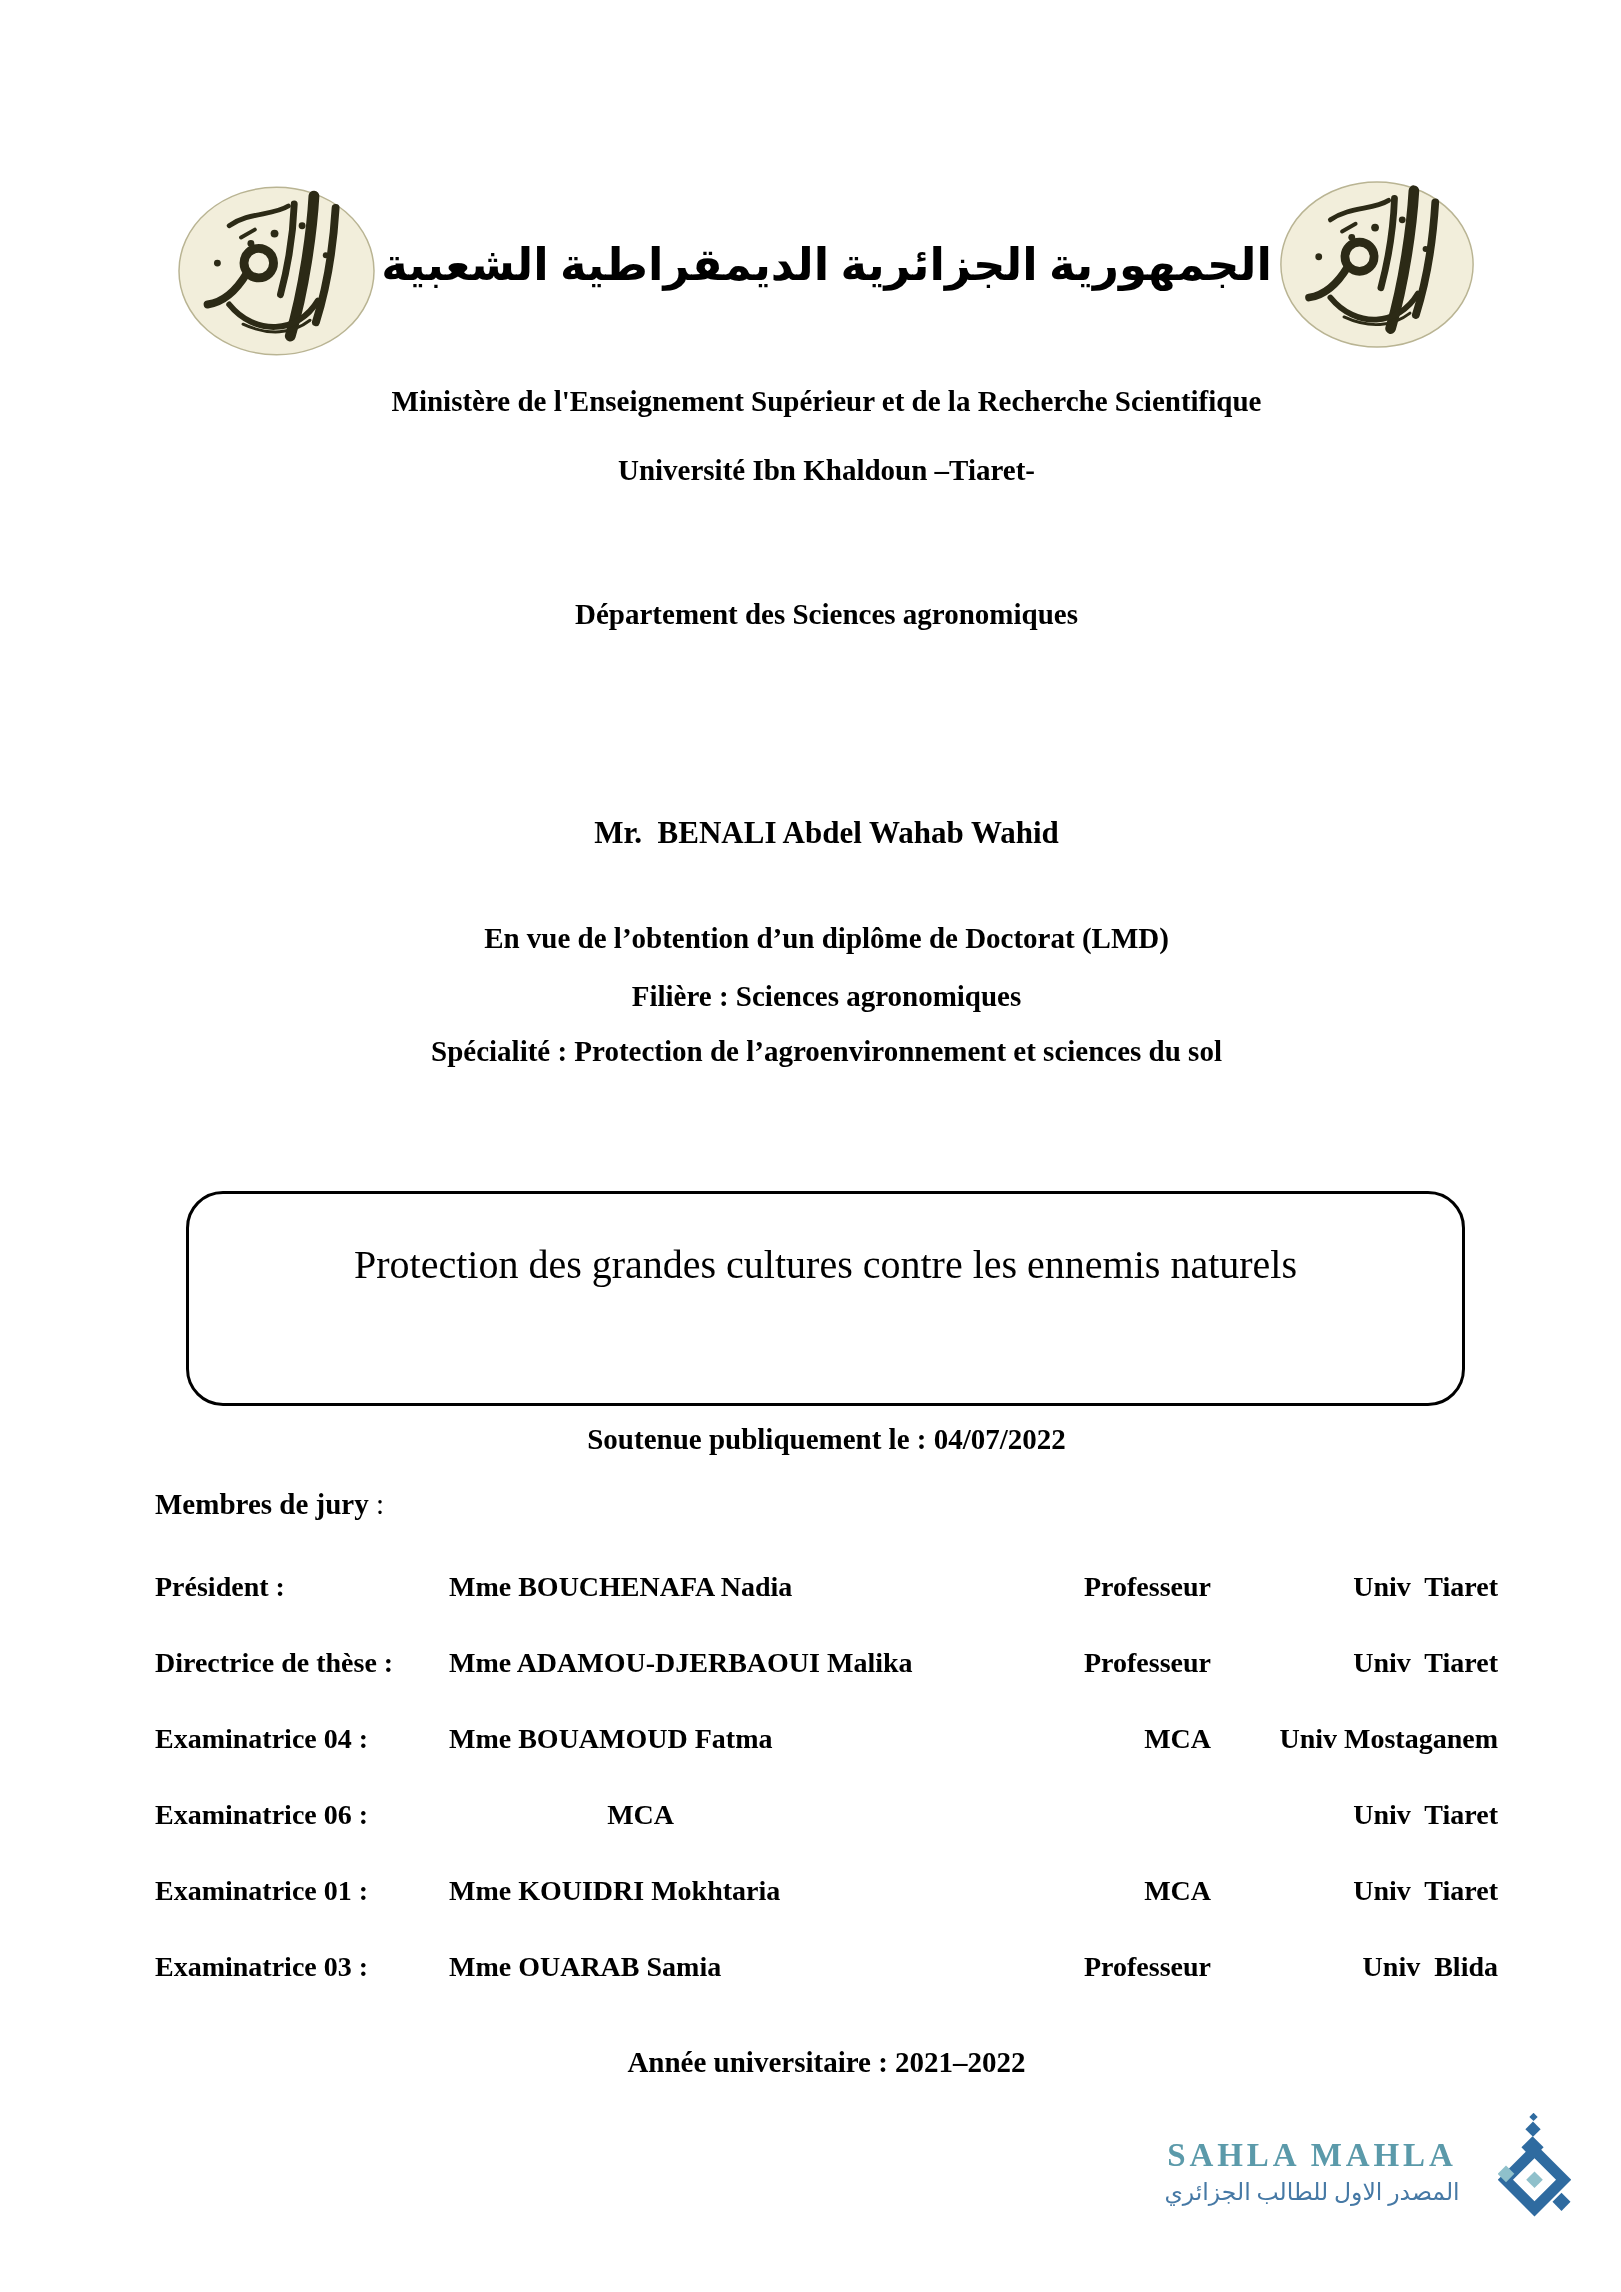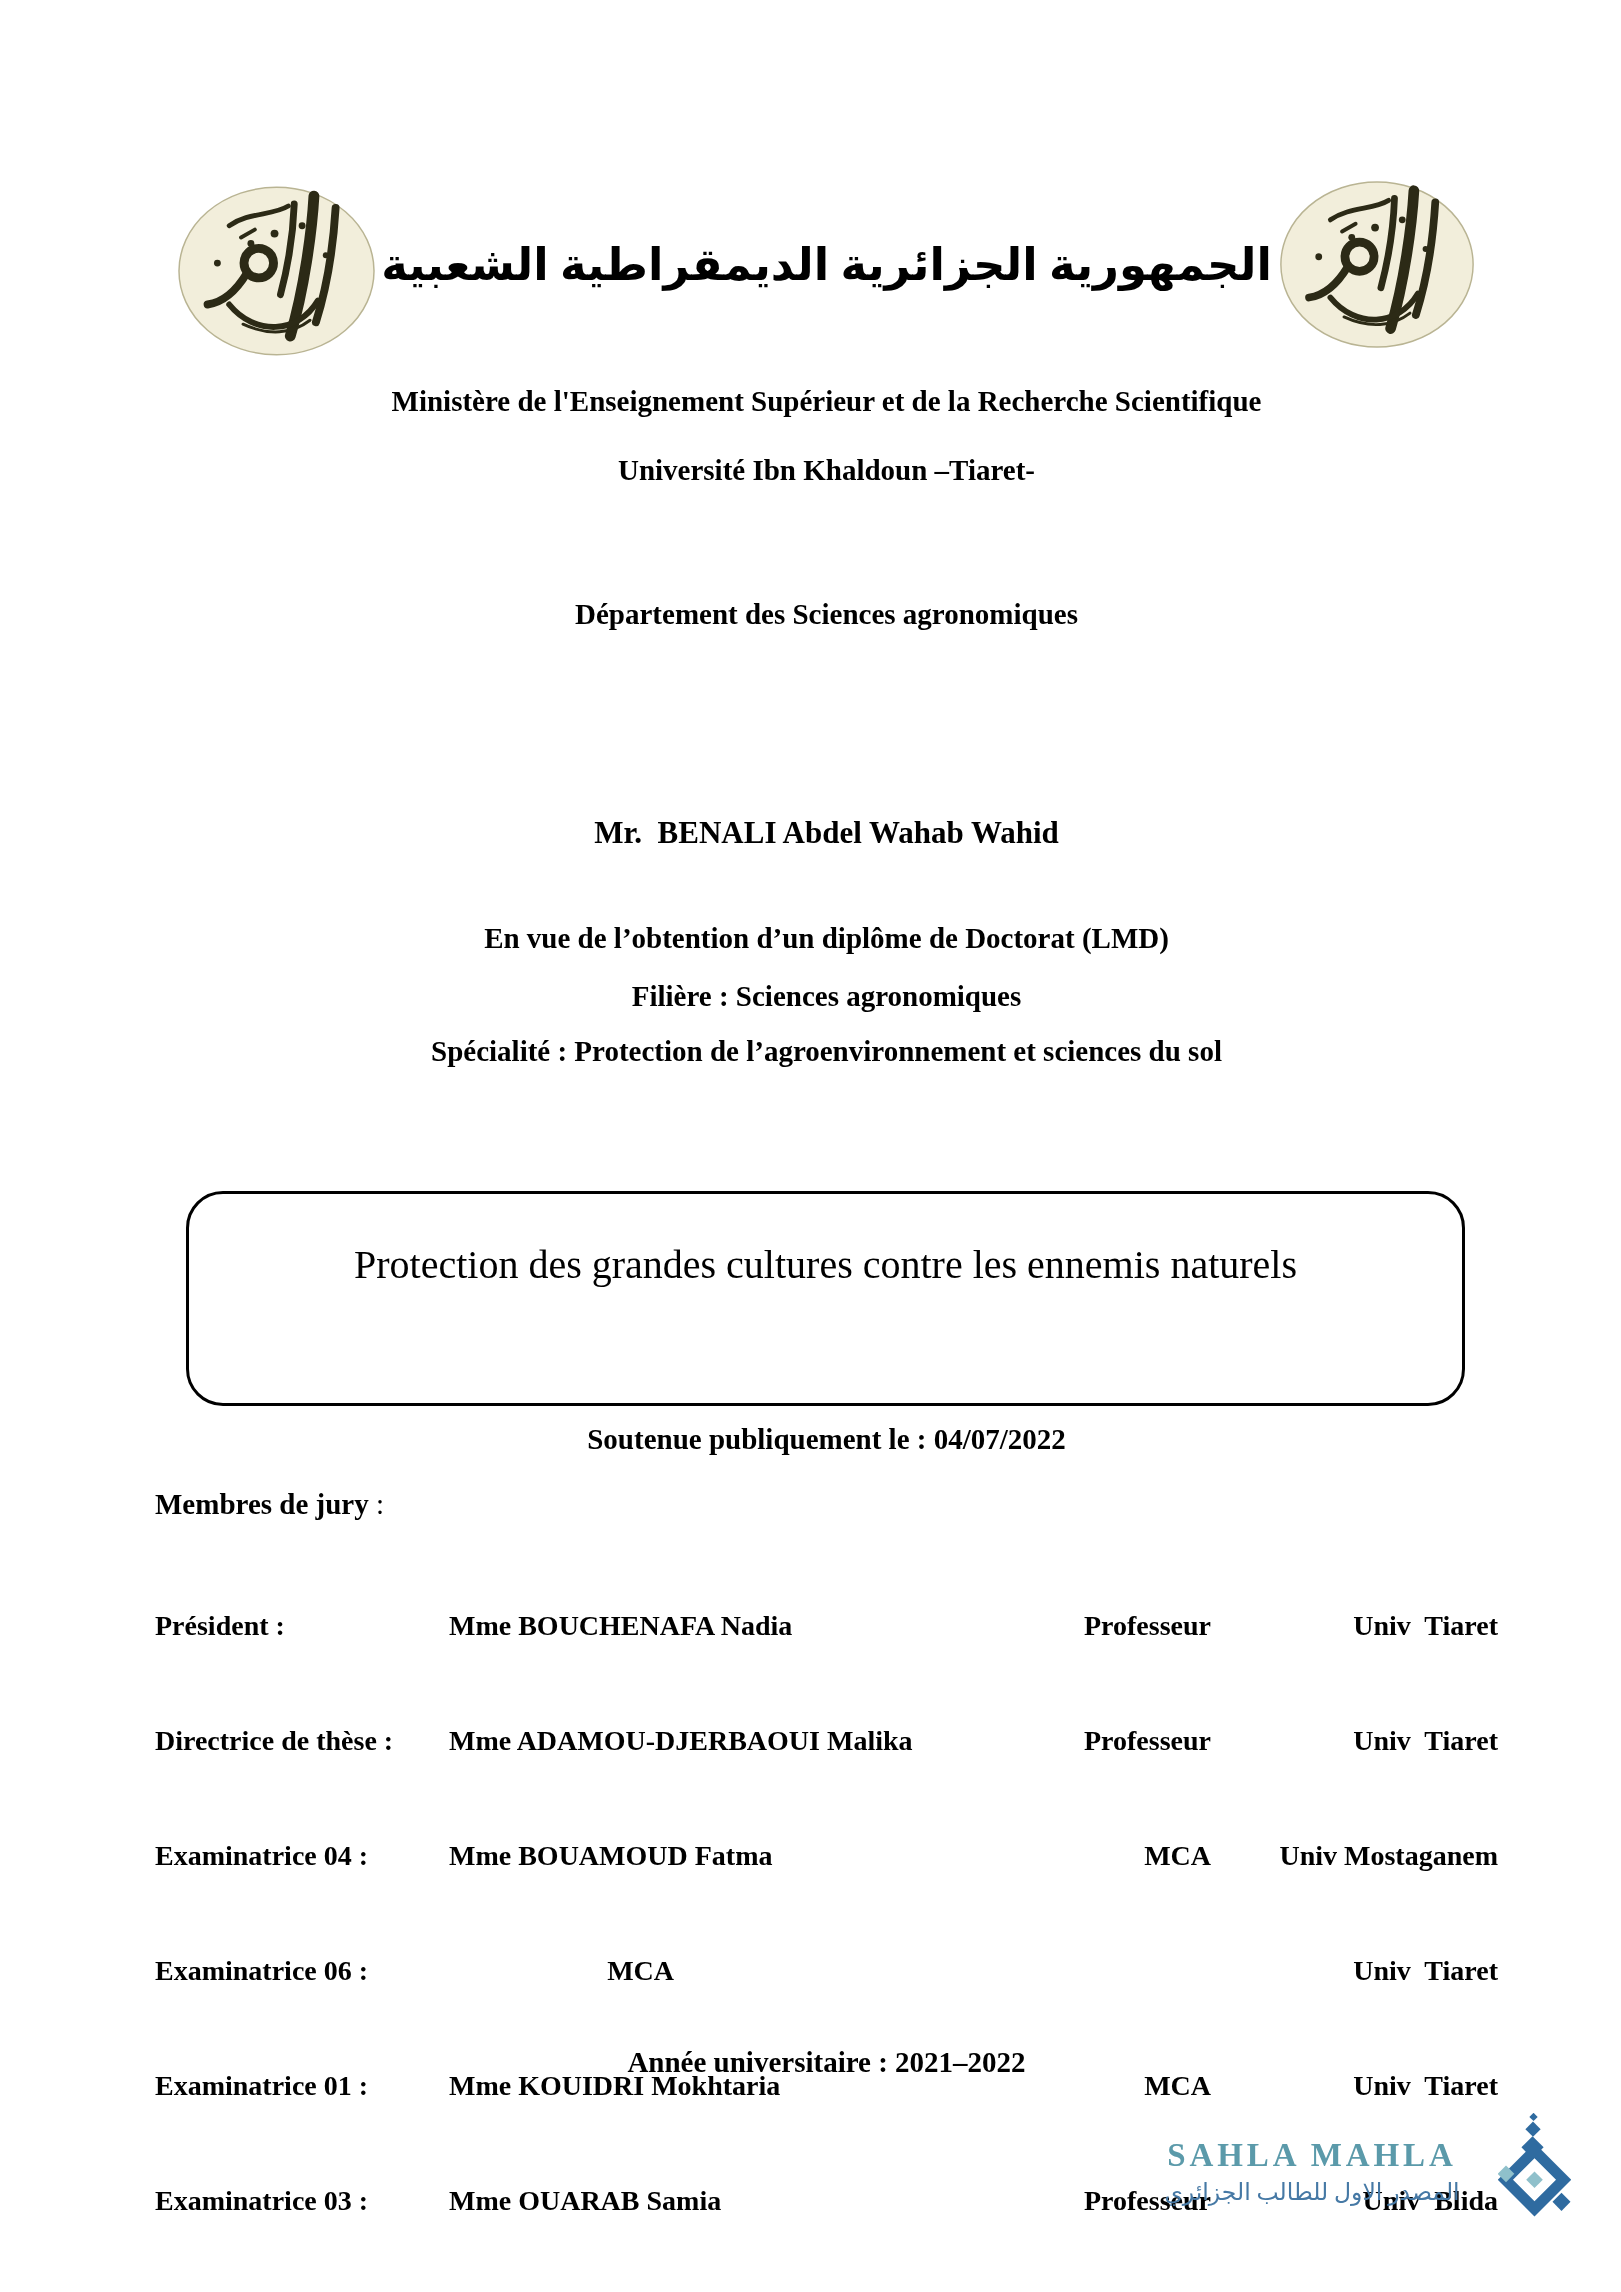--- a/index.html
+++ b/index.html
@@ -50,21 +50,21 @@
     font-size:29px;white-space:pre;
   }
   .membres .bold{font-weight:bold;}
   .jury{
     position:absolute;left:155px;top:1571px;width:1343px;
     display:flex;flex-direction:column;
   }
   .jury-row{
     display:flex;flex-direction:row;align-items:baseline;
     height:35px;margin-bottom:41px;
-    font-weight:bold;font-size:28px;margin-top:39px;
+    font-weight:bold;font-size:28px;
   }
   .col-role{width:294px;white-space:pre;}
   .col-name{width:537px;white-space:pre;}
   .col-grade{width:225px;text-align:right;white-space:pre;}
   .col-univ{flex:1;text-align:right;white-space:pre;}
   .annee{top:2046px;}
   .wm-brand{
     position:absolute;left:1125px;top:2137px;width:374px;
     text-align:center;font-size:33px;font-weight:bold;letter-spacing:3.9px;
     white-space:pre;

